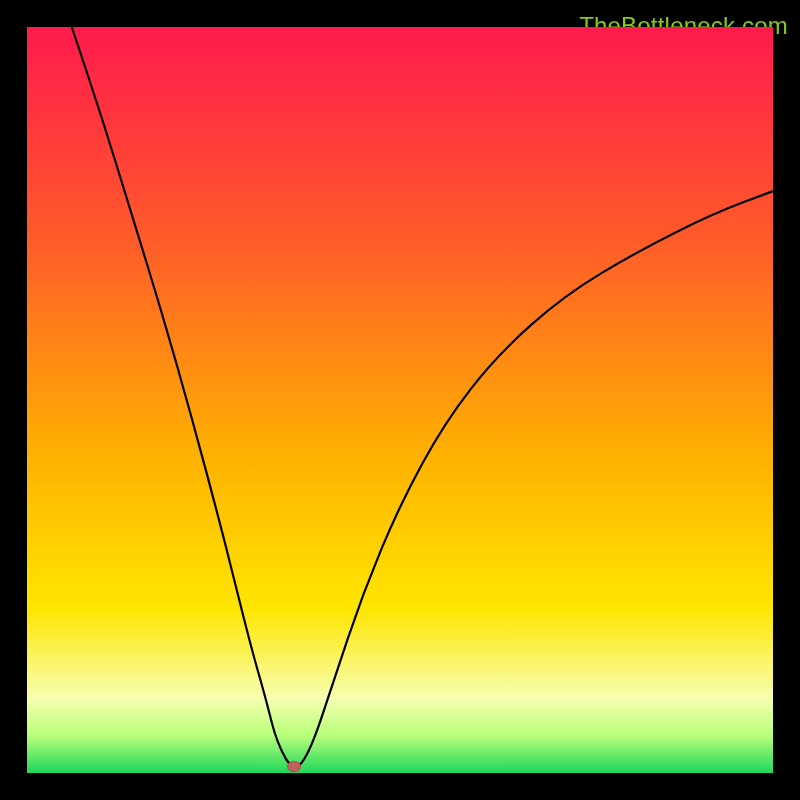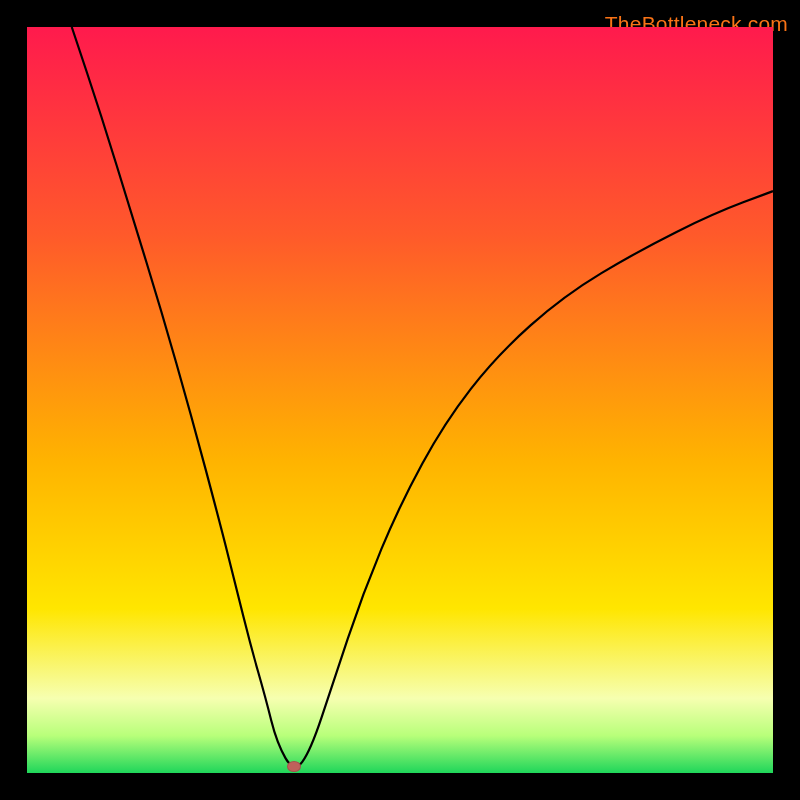--- a/index.html
+++ b/index.html
@@ -53,22 +53,22 @@
     width: 14px;
     height: 11px;
     border-radius: 50%;
     background: var(--marker-color);
     box-shadow: 0 0 0 1px rgba(0,0,0,0.15) inset;
   }
   .watermark {
     position: absolute;
     top: 12px;
     right: 12px;
-    color: #f97316;
-    font-size: 21px;
+    color: #84cc16;
+    font-size: 24px;
     letter-spacing: 0.2px;
     font-weight: 500;
   }
 </style>
 </head>
 <body>
 
 <div class="stage">
 
   <div class="watermark">TheBottleneck.com</div>

